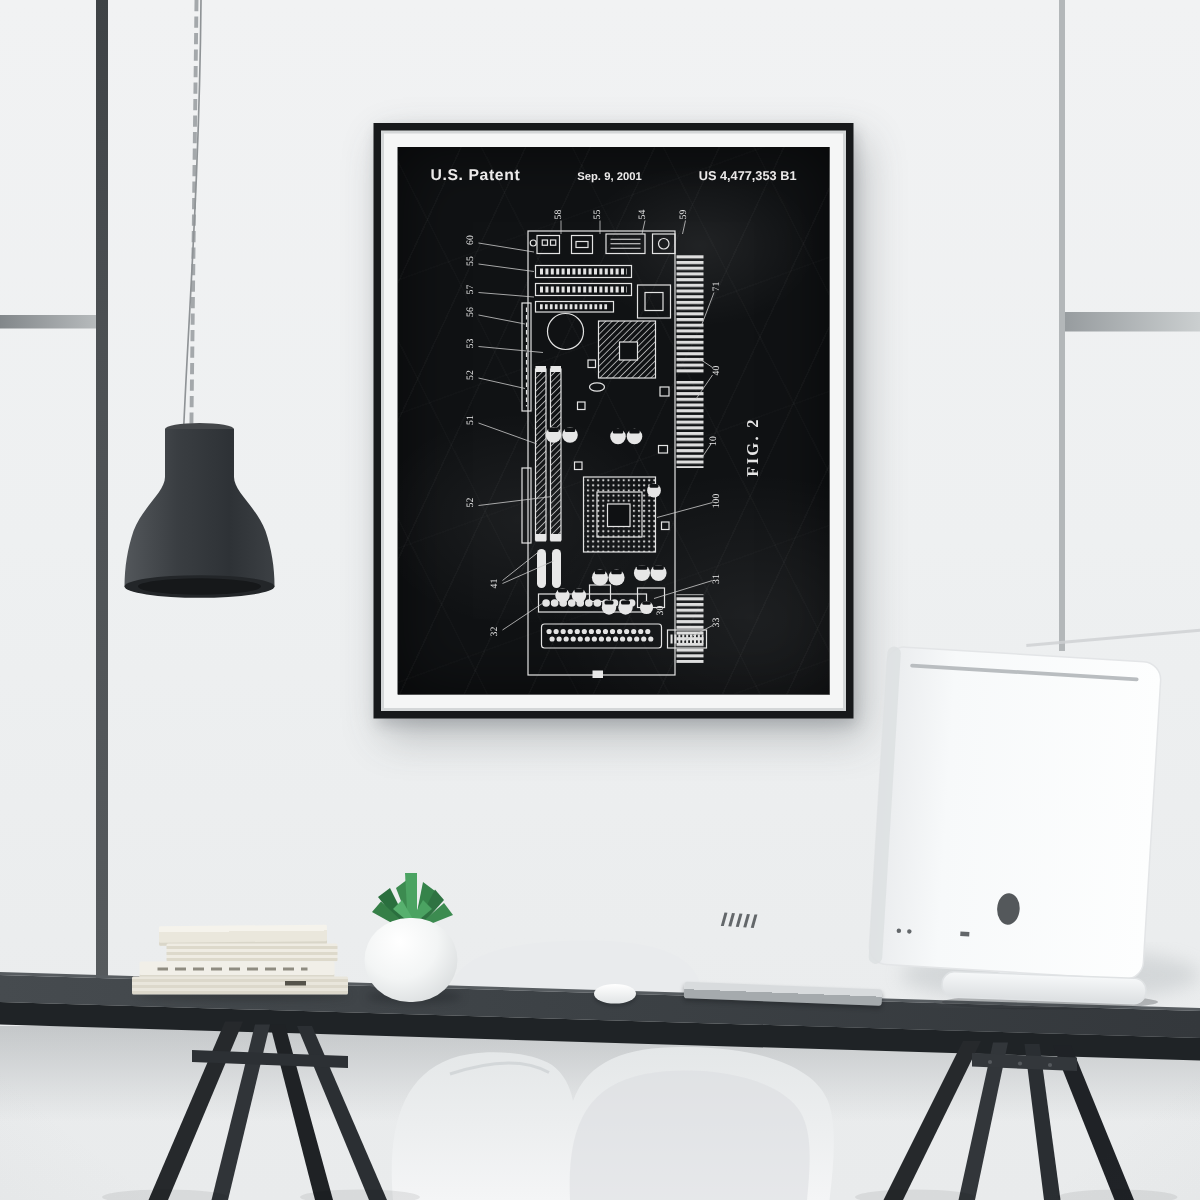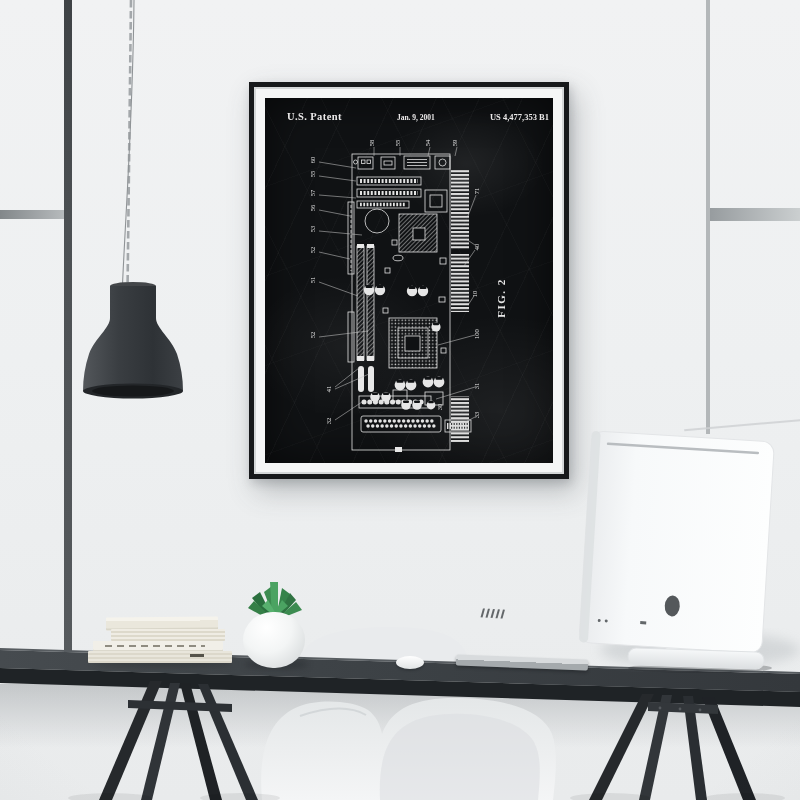--- a/index.html
+++ b/index.html
@@ -32,22 +32,22 @@
     background:
       radial-gradient(130px 90px at 70% 18%,rgba(255,255,255,.07),transparent 60%),
       radial-gradient(160px 120px at 28% 68%,rgba(255,255,255,.05),transparent 60%),
       radial-gradient(210px 150px at 82% 86%,rgba(255,255,255,.06),transparent 65%);}
   .print::after{content:"";position:absolute;inset:0;opacity:.9;
     background:
       repeating-linear-gradient(115deg,transparent 0 38px,rgba(255,255,255,.03) 38px 39px),
       repeating-linear-gradient(63deg,transparent 0 53px,rgba(255,255,255,.024) 53px 54px),
       repeating-linear-gradient(160deg,transparent 0 83px,rgba(255,255,255,.02) 83px 84px);}
   .phead{position:absolute;left:0;top:13px;width:100%;display:flex;justify-content:space-between;
-    padding:0 4px 0 22px;box-sizing:border-box;color:#eceaea;
-    font-family:Liberation Serif, serif;font-weight:bold;z-index:3;}
+    padding:0 22px 0 22px;box-sizing:border-box;color:#eceaea;
+    font-family:Liberation Sans, sans-serif;font-weight:bold;z-index:3;}
   .phead .t1{font-size:10.5px;letter-spacing:.4px;}
   .phead .t2{font-size:7.5px;padding-top:2px;}
   .phead .t3{font-size:8.5px;padding-top:1px;}
   .diagram{position:absolute;inset:0;z-index:2;}
   .diagram .ln{stroke:#e3e3e3;stroke-width:.8;fill:none;}
   .diagram .ld{stroke:#c9c9c9;stroke-width:.6;fill:none;opacity:.9;}
   .diagram .wf{fill:#e8e8e8;stroke:none;}
   .diagram text{font-family:"Liberation Serif",serif;fill:#e6e6e6;}
   .diagram .ref{font-size:6.5px;text-anchor:middle;}
   .diagram .fig{font-size:11px;font-weight:bold;letter-spacing:1.5px;text-anchor:middle;}
@@ -112,21 +112,21 @@
       <ellipse cx="133" cy="391" rx="41" ry="5.5" fill="#16181a"></ellipse>
     </g>
   </svg>
 
   <div class="abs poster">
     <div class="bevel">
       <div class="mat">
         <div class="print">
           <div class="phead">
             <span class="t1">U.S. Patent</span>
-            <span class="t2">Jan. 9, 2001</span>
+            <span class="t2">Sep. 9, 2001</span>
             <span class="t3">US 4,477,353 B1</span>
           </div>
           <svg class="diagram" viewBox="0 0 288 365">
             <defs>
               <pattern id="hatch" width="3" height="3" patternUnits="userSpaceOnUse" patternTransform="rotate(45)">
                 <line x1="0" y1="0" x2="0" y2="3" stroke="#cccccc" stroke-width="1"></line>
               </pattern>
               <pattern id="dotsp" width="3.4" height="3.4" patternUnits="userSpaceOnUse">
                 <circle cx="1.2" cy="1.2" r="0.75" fill="#cccccc"></circle>
               </pattern>

